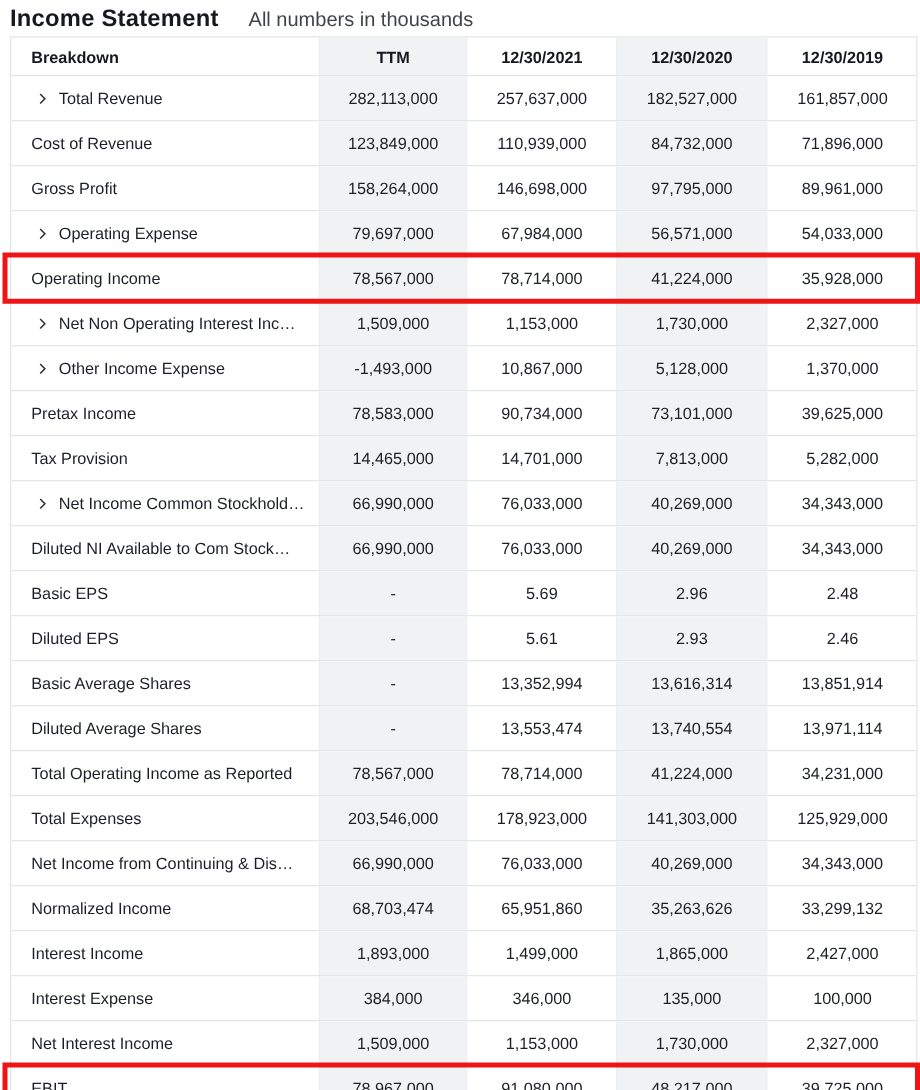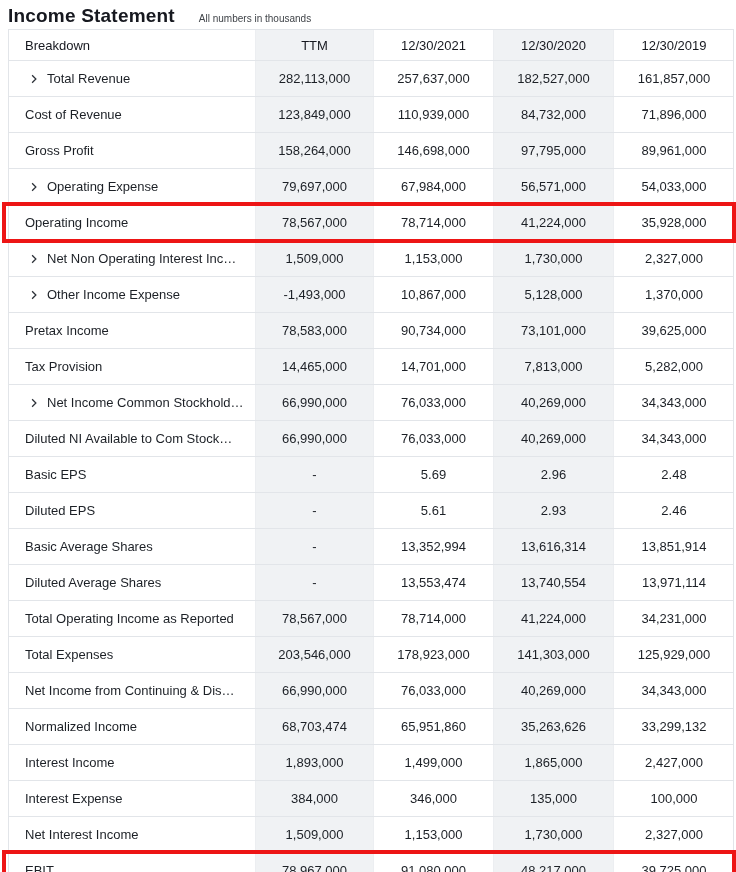--- a/index.html
+++ b/index.html
@@ -15,42 +15,42 @@
     width:736px;height:872px;background:#fff;color:var(--text);
     font-family:"Liberation Sans", sans-serif;
   }
   .titlebar{
     display:flex;align-items:baseline;gap:24px;
     padding:5px 0 0 8px;height:29px;box-sizing:border-box;
   }
   .titlebar h1{
     margin:0;font-size:19px;font-weight:800;letter-spacing:.2px;color:#16181f;
   }
-  .subtitle{font-size:10px;color:var(--muted);}
+  .subtitle{font-size:16px;color:var(--muted);}
   .table{
     margin-left:8px;width:726px;box-sizing:border-box;
     border:1px solid var(--row-border);border-bottom:none;
   }
   .row{
     display:grid;
     grid-template-columns:246px 118px 120px 120px 121px;
     border-bottom:1px solid var(--row-border);
     position:relative;
     height:35px;
   }
   .row.header{height:30px;}
   .cell{
     display:flex;align-items:center;justify-content:center;
     font-size:13px;box-sizing:border-box;overflow:hidden;white-space:nowrap;
   }
   .cell + .cell{border-left:1px solid var(--v-border);}
   .cell.shade{background:var(--shade);}
   .cell.label{justify-content:flex-start;padding-left:16px;}
   .cell.label.expandable{padding-left:20px;cursor:pointer;}
-  .row.header .cell{font-weight:normal;color:#16181f;}
+  .row.header .cell{font-weight:bold;color:#16181f;}
   .chev{display:flex;align-items:center;margin-right:8px;color:#2c3138;}
   .hbox{
     position:absolute;left:-7px;right:-3px;top:-3px;bottom:-3px;
     border:4px solid var(--highlight);pointer-events:none;z-index:3;
   }
 </style>
 </head>
 <body>
 
 <div class="titlebar">

